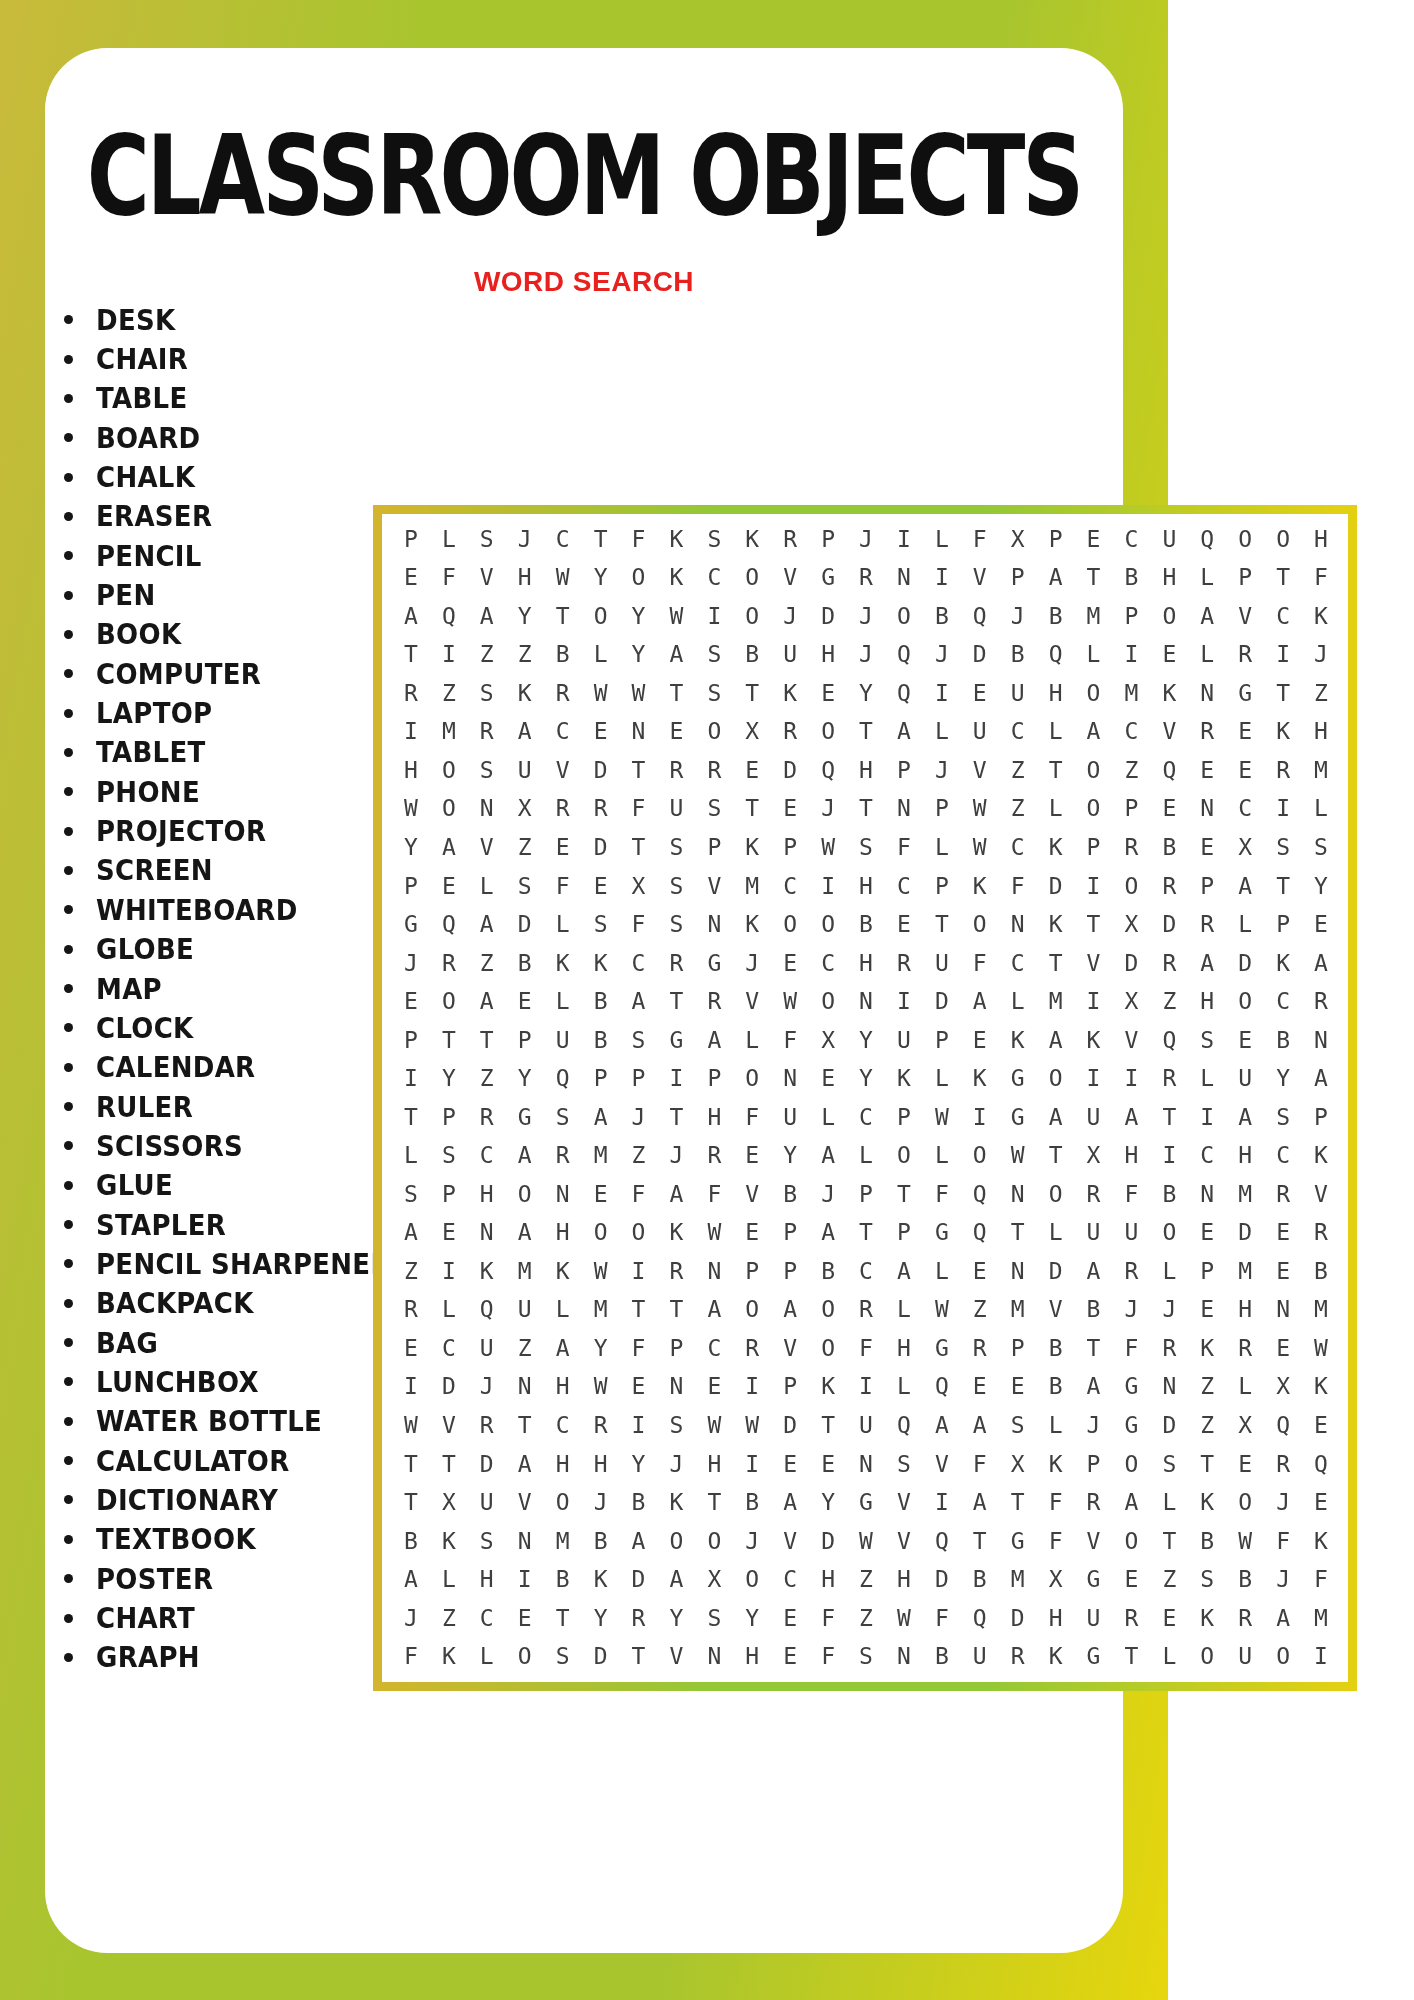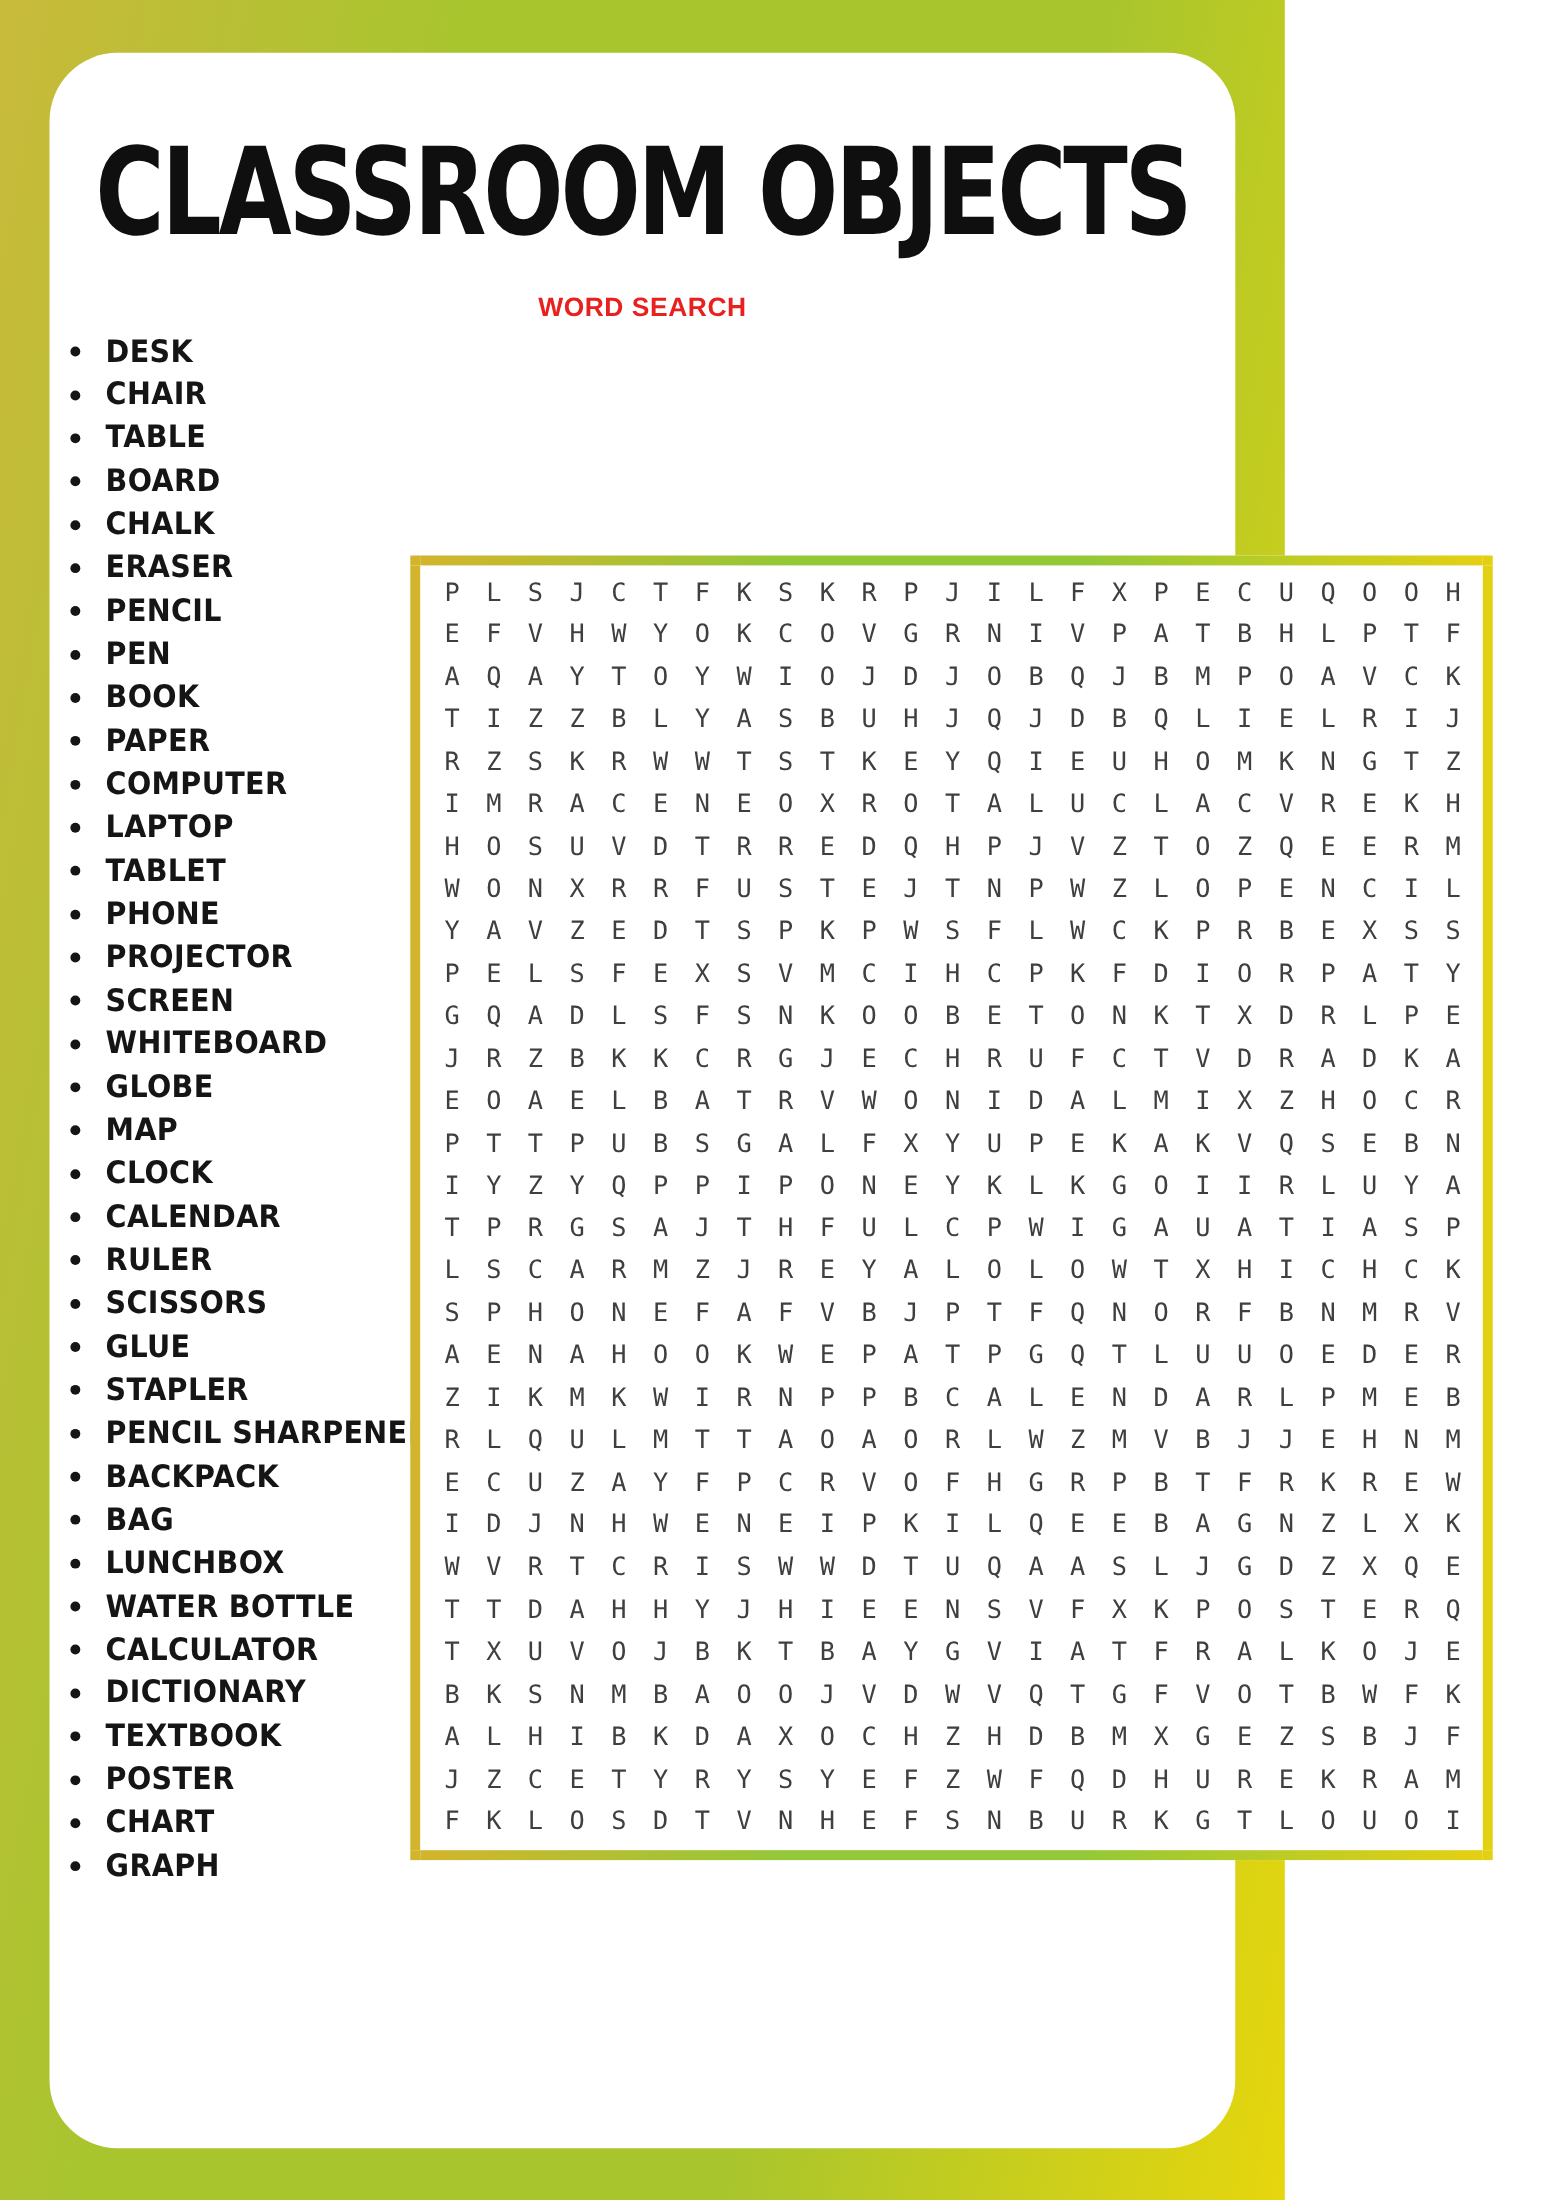--- a/index.html
+++ b/index.html
@@ -23,21 +23,21 @@
   .title{
     position:absolute;left:0;right:0;top:112px;
     text-align:center;color:var(--ink);
     font-size:86px;font-weight:800;letter-spacing:-3px;
     transform:scaleY(1.28);transform-origin:top center;
     white-space:nowrap;
   }
   .subtitle{
     position:absolute;left:0;right:0;top:266px;
     text-align:center;color:var(--subtitle);
-    font-size:24px;font-weight:700;letter-spacing:.5px;
+    font-size:28px;font-weight:700;letter-spacing:.5px;
     font-family:"Liberation Sans",sans-serif;
   }
   .word-list{
     position:absolute;left:64px;top:300px;width:320px;
     list-style:none;
   }
   .word-list li{
     height:39.35px;display:flex;align-items:center;
   }
   .bullet{
@@ -110,24 +110,20 @@
       <li>
         <span class="bullet"></span>
         <span class="word-text">PEN</span>
       </li>
       <li>
         <span class="bullet"></span>
         <span class="word-text">BOOK</span>
       </li>
       <li>
         <span class="bullet"></span>
-        <span class="word-text">PAPER</span>
-      </li>
-      <li>
-        <span class="bullet"></span>
         <span class="word-text">COMPUTER</span>
       </li>
       <li>
         <span class="bullet"></span>
         <span class="word-text">LAPTOP</span>
       </li>
       <li>
         <span class="bullet"></span>
         <span class="word-text">TABLET</span>
       </li>

